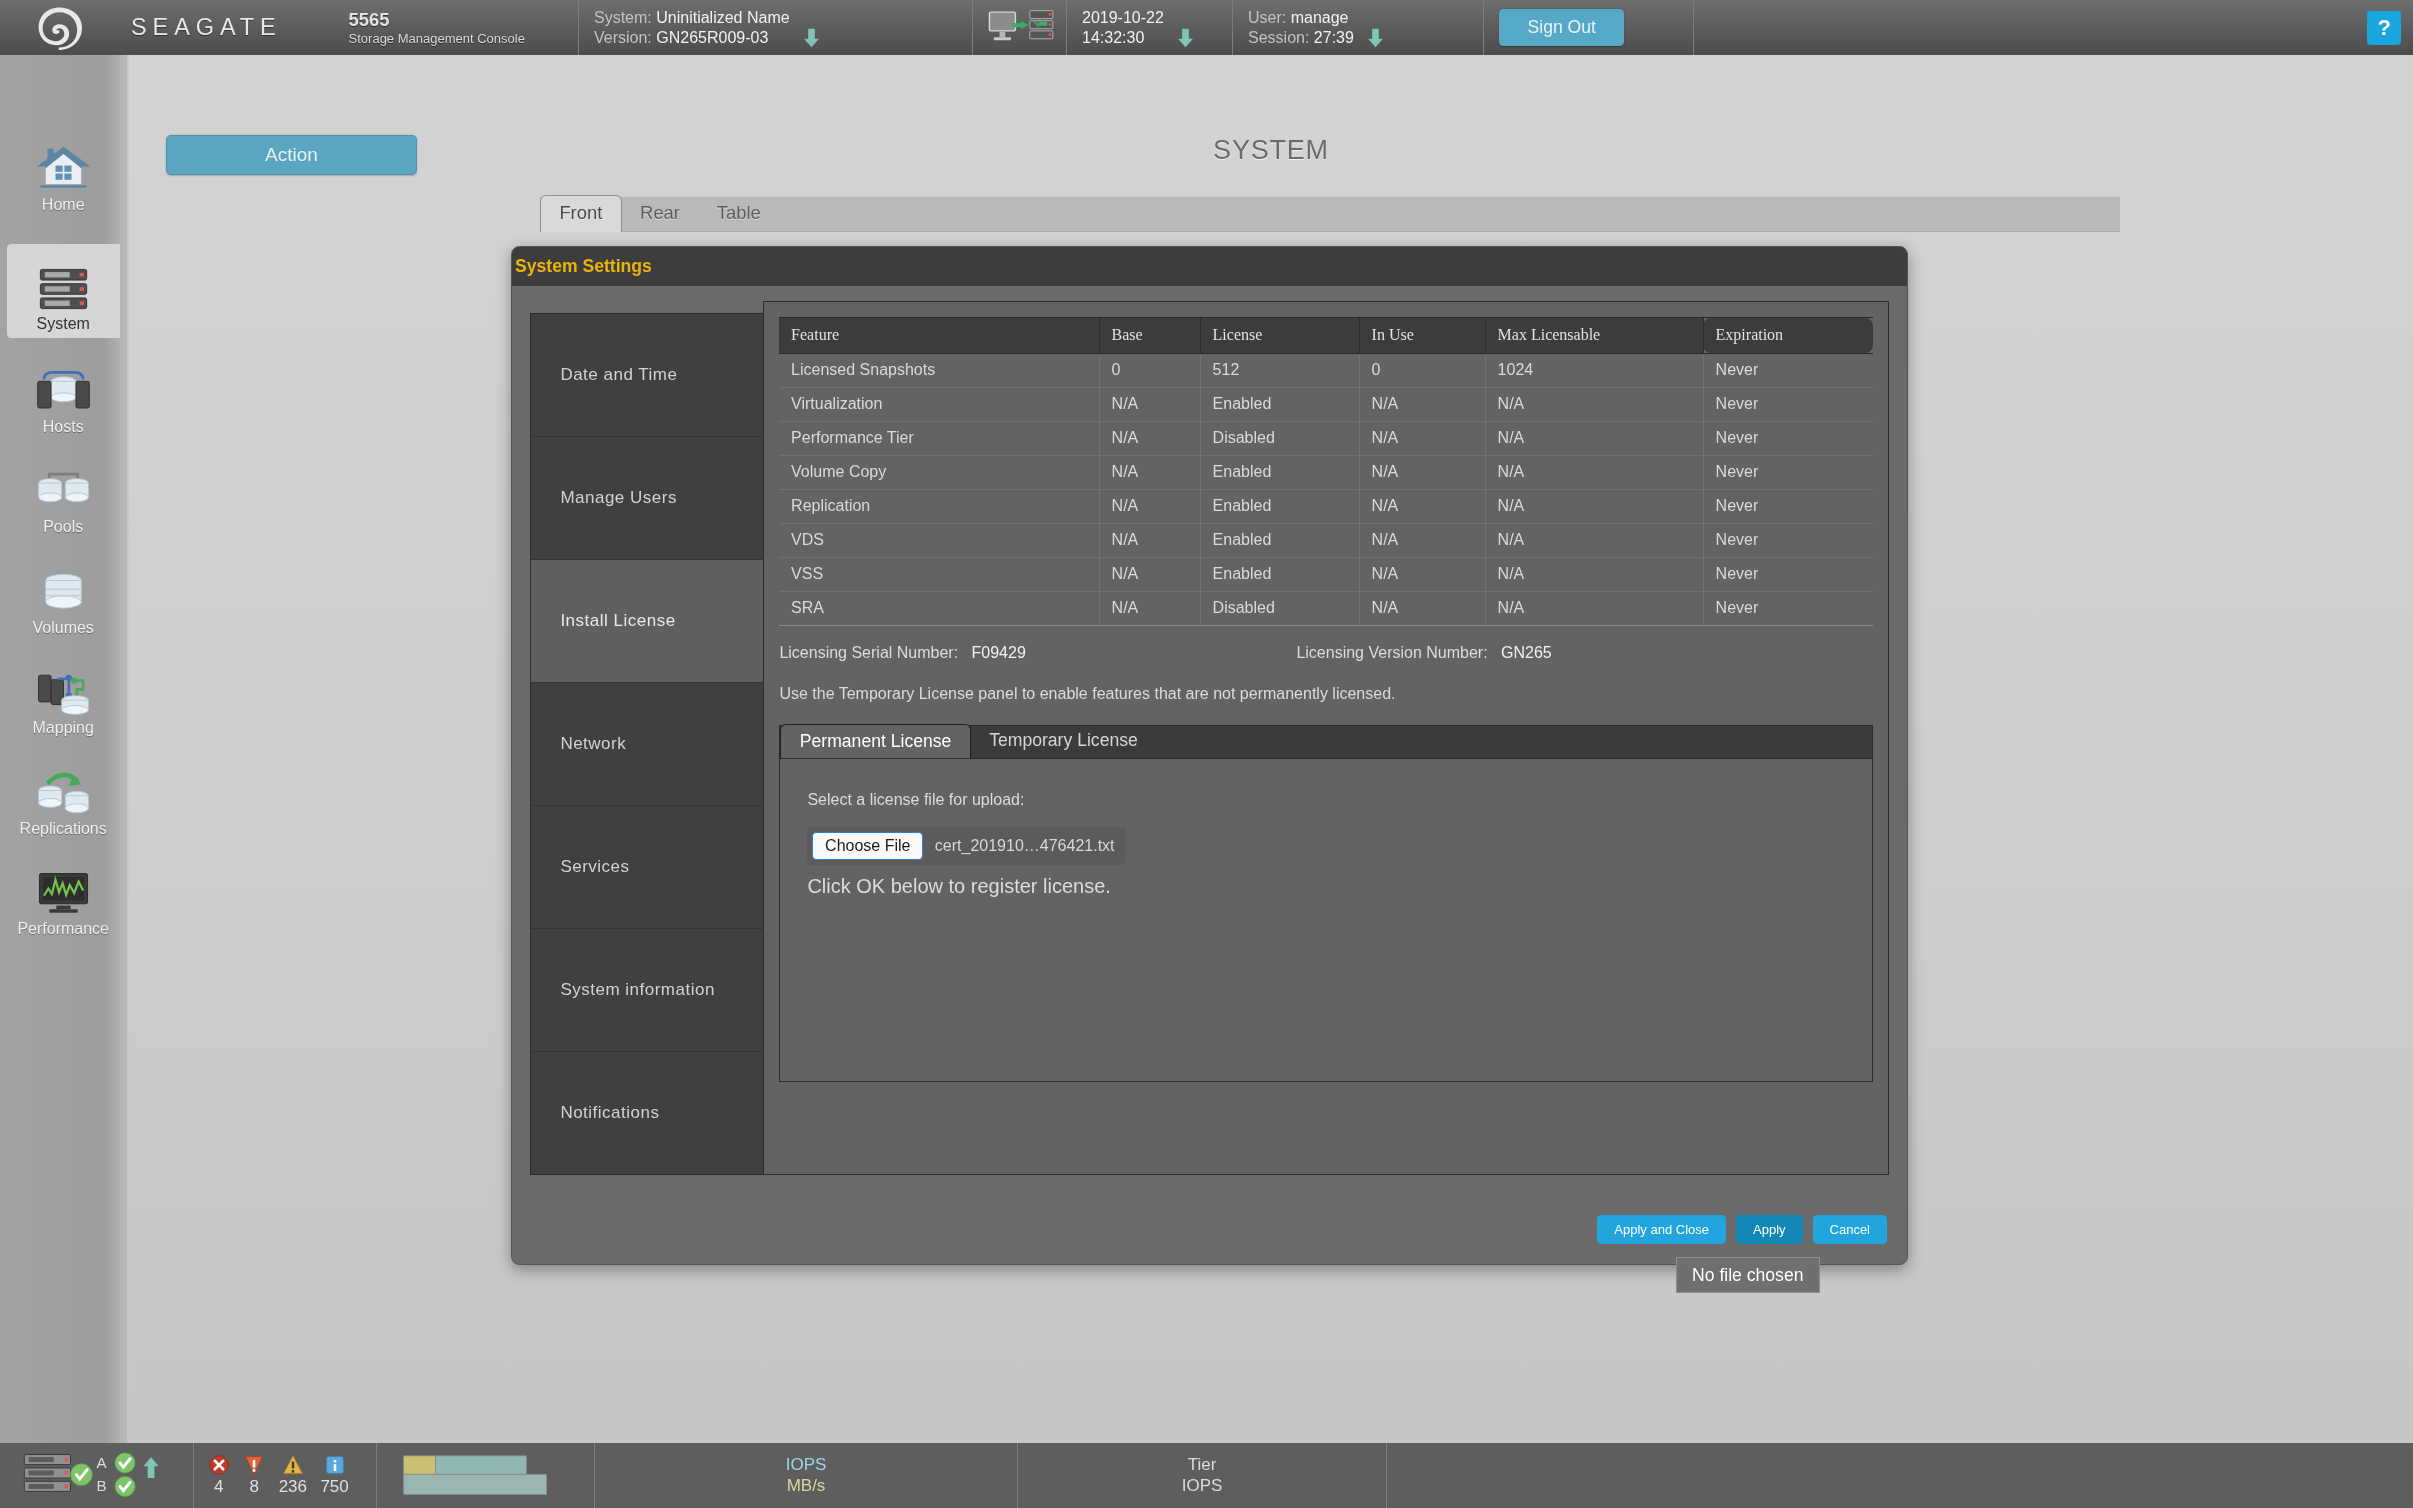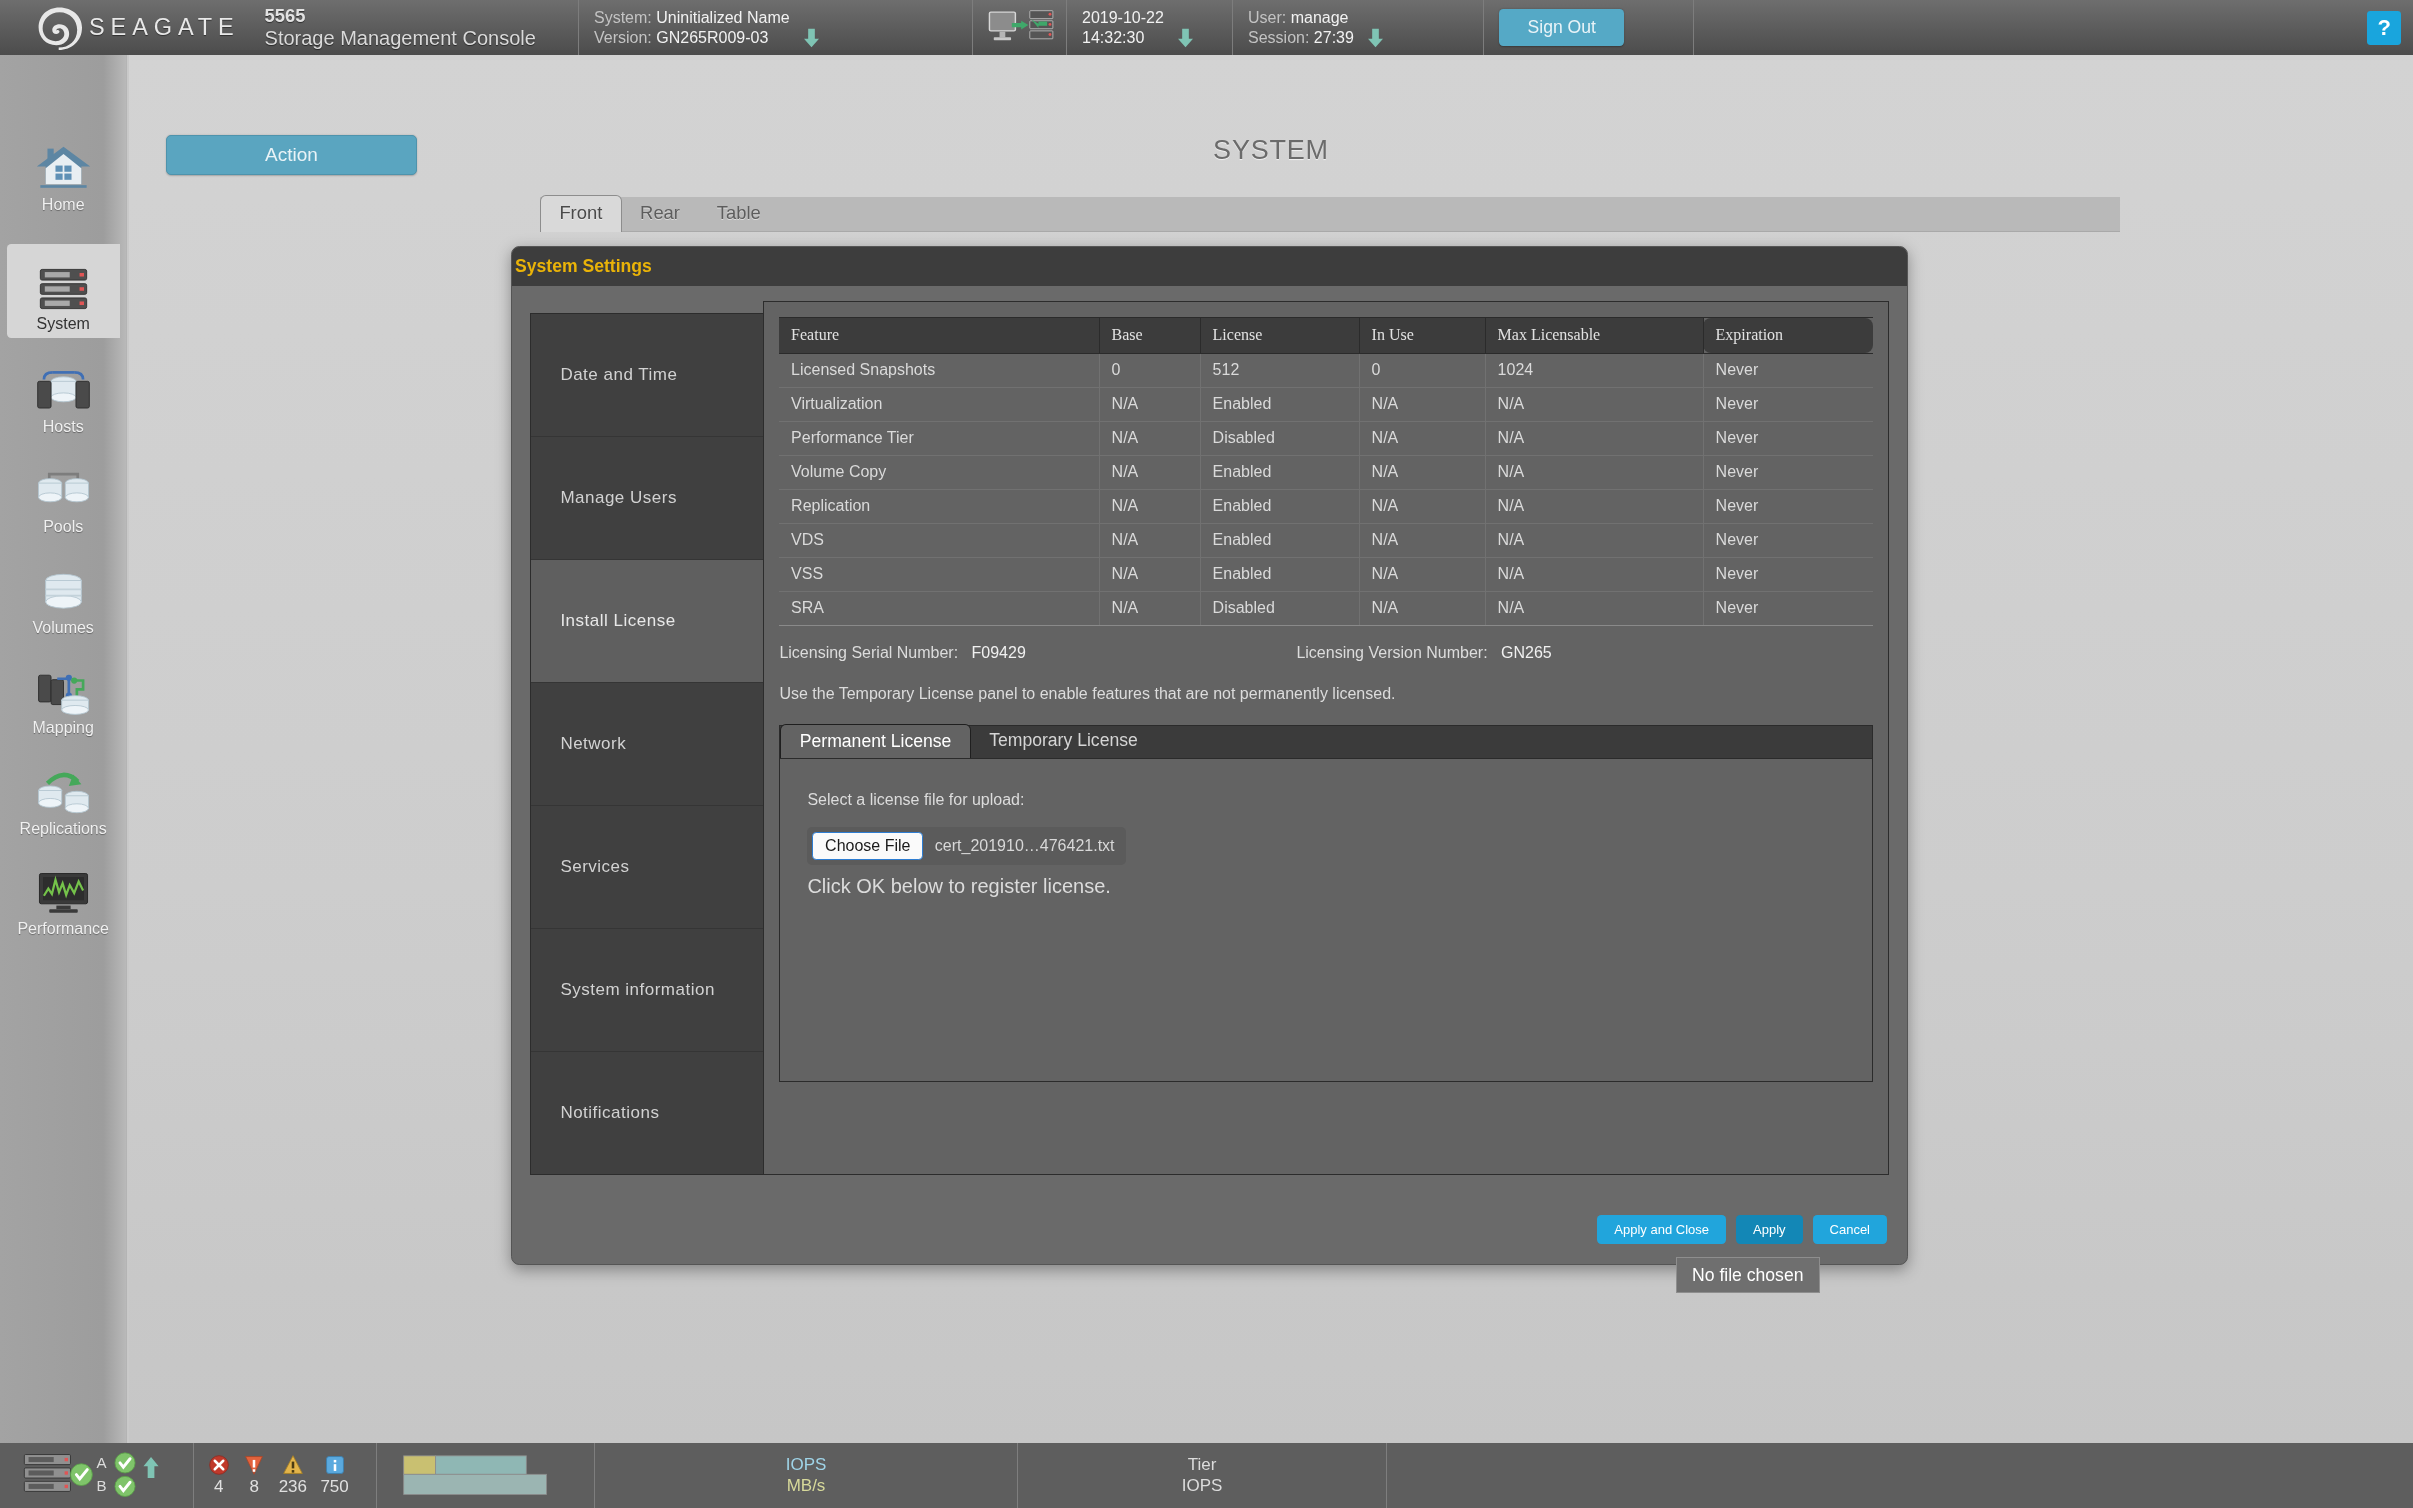--- a/index.html
+++ b/index.html
@@ -10,29 +10,29 @@
     overflow: hidden;
   }
   #app { position: relative; width: 2413px; height: 1508px; }
 
   
   .banner {
     position: absolute; left: 0; top: 0; width: 2413px; height: 55px;
     background: linear-gradient(180deg,#6e6e6e 0%,#5b5b5b 55%,#4c4c4c 100%);
     display: flex; align-items: stretch;
   }
-  .brand { display: flex; align-items: center; padding-left: 35px; width: 578px; }
+  .brand { display: flex; align-items: center; padding-left: 35px; width: 578px; gap: 42px; }
   .seagate-logo { width: 49px; height: 45px; flex: 0 0 auto; }
   .seagate-word {
     color: #e8e8e8; font-size: 23.5px; letter-spacing: 5.9px; font-weight: 400;
     margin-left: 5px; text-shadow: 0 0.8px 0.8px rgba(0,0,0,.45);
   }
   .prodblock { margin-left: 25px; line-height: 1.18; }
   .prod-model { color: #e2e2e2; font-size: 18.4px; font-weight: bold; text-shadow: 0 0.8px 0.8px rgba(0,0,0,.5); }
-  .prod-sub { color: #dadada; font-size: 20px; text-shadow: 0 0.8px 0.8px rgba(0,0,0,.5); }
+  .prod-sub { color: #dadada; font-size: 13px; text-shadow: 0 0.8px 0.8px rgba(0,0,0,.5); }
 
   .bnr-seg {
     border-left: 0.8px solid #7d7d7d; display: flex; align-items: center;
     padding: 0 11.7px 0 15px; position: relative;
   }
   .kv { line-height: 1.25; }
   .kv div { font-size: 16px; white-space: nowrap; }
   .kv .k { color: #c3c3c3; }
   .kv .v { color: #f2f2f2; }
   .dn-arrow { width: 17px; height: 20px; margin-left: 13.4px; align-self: flex-end; margin-bottom: 6.7px; }

